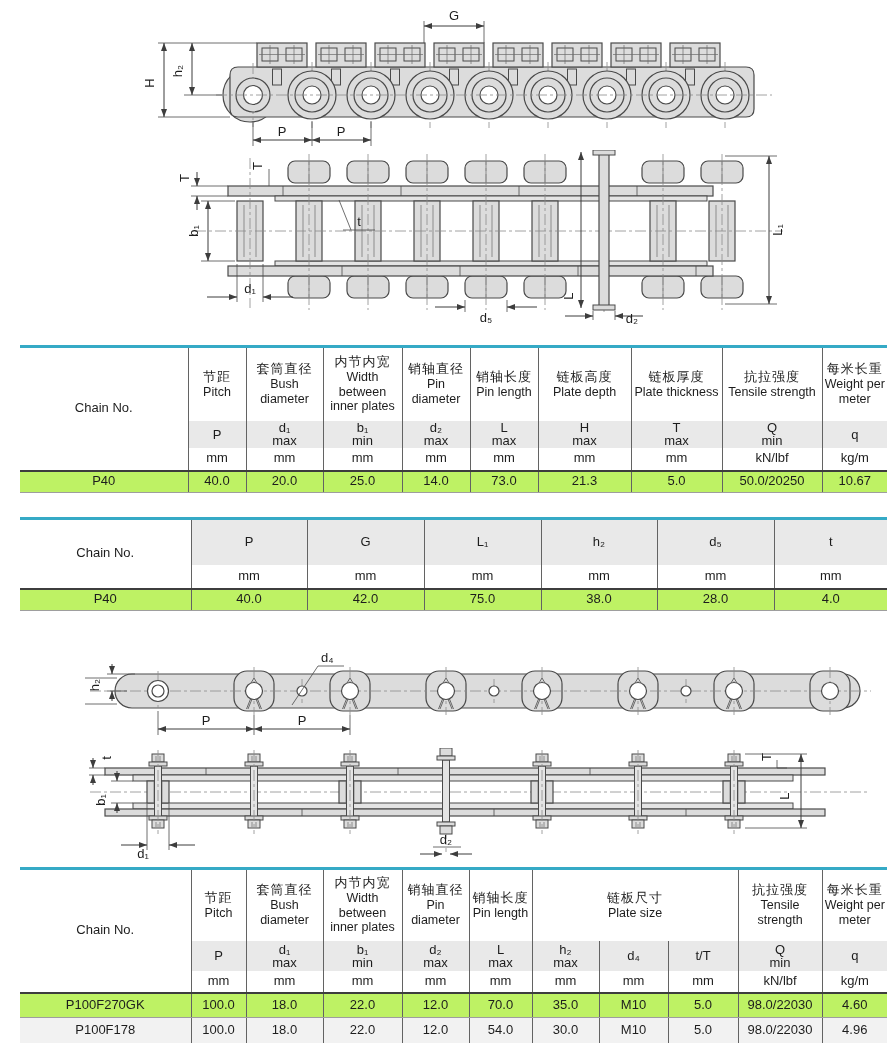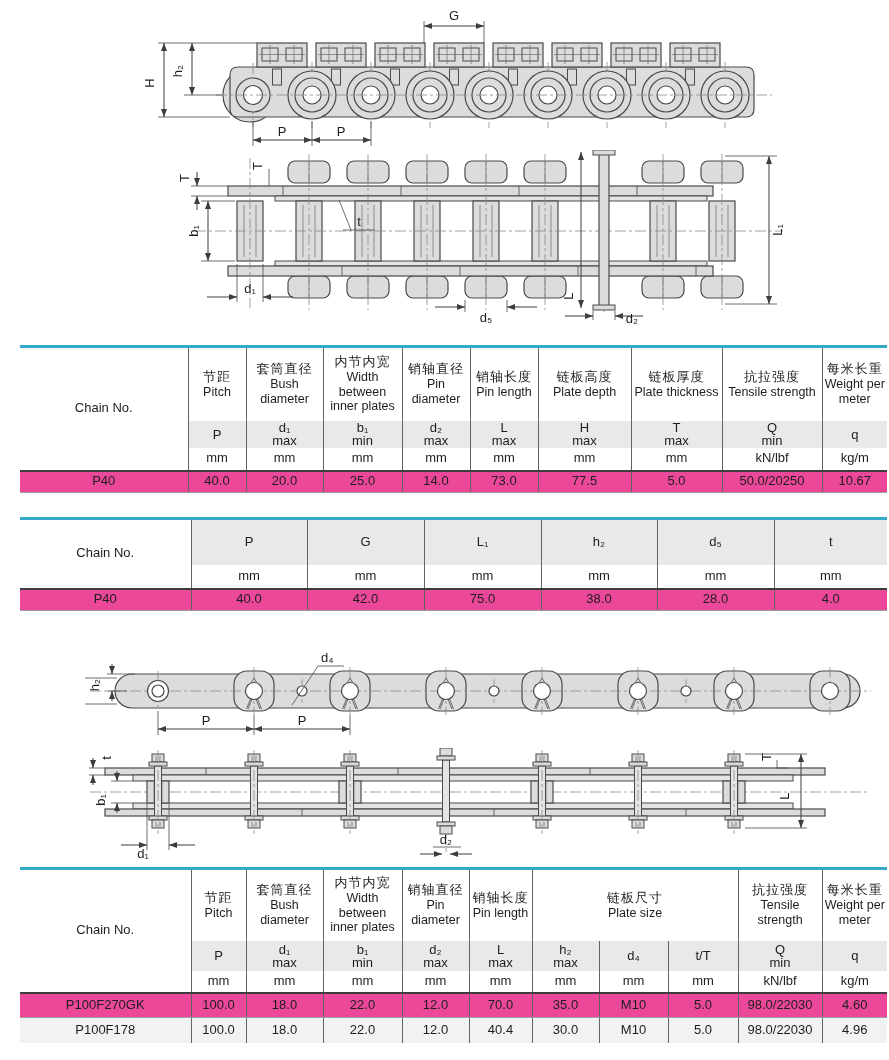--- a/index.html
+++ b/index.html
@@ -18,21 +18,21 @@
   .tl2{stroke:#4a4a4a;stroke-width:0.8;fill:none;}
   .cl{stroke:#8c8c8c;stroke-width:0.8;fill:none;stroke-dasharray:11 3 3 3;}
   .dl{stroke:#3d3d3d;stroke-width:1;fill:none;}
   .tbl{position:absolute;border-collapse:collapse;table-layout:fixed;
        border-top:3px solid #35aac6;text-align:center;font-size:13px;}
   .tbl td{border-left:1px solid #636363;padding:0 2px;vertical-align:middle;line-height:1.15;}
   .tbl td.nl{border-left:none;margin-top:8px;}
   .tbl tr.sym td{background:#e9e9e9;}
   .tbl tr.sym td.nl, .tbl tr.hg td.nl{background:#ffffff;}
   .tbl tr.hg td{background:#e9e9e9;}
-  .tbl tr.data td{border-top:2px solid #3d3d3d;border-bottom:1px solid #9e9e9e;background:#ec4899;}
+  .tbl tr.data td{border-top:2px solid #3d3d3d;border-bottom:1px solid #9e9e9e;background:#bef264;}
   .tbl tr.data2 td{background:#f2f2f2;border-top:none;}
   .zh{font-size:13px;letter-spacing:1px;}
   .en{font-size:12.5px;}
   .s,.q{line-height:1.0;font-size:13px;}
 </style>
 </head>
 <body>
 
 <svg style="left:138px;top:5px;" width="640" height="145" viewBox="0 0 640 145">
   <defs>
@@ -496,21 +496,21 @@
     <td>kN/lbf</td>
     <td>kg/m</td>
   </tr>
   <tr class="data" style="height:22px">
     <td class="nl">P40</td>
     <td>40.0</td>
     <td>20.0</td>
     <td>25.0</td>
     <td>14.0</td>
     <td>73.0</td>
-    <td>77.5</td>
+    <td>21.3</td>
     <td>5.0</td>
     <td>50.0/20250</td>
     <td>10.67</td>
   </tr>
 </tbody>
   </table>
 
 <table class="tbl" style="left:20px;top:517px;width:867px;">
   <colgroup>
     <col style="width:171px">
@@ -667,21 +667,21 @@
     <td>5.0</td>
     <td>98.0/22030</td>
     <td>4.60</td>
   </tr>
   <tr class="data data2" style="height:25px">
     <td class="nl" style="border-bottom: none; border-top: 1px solid rgb(168, 168, 168);">P100F178</td>
     <td style="border-bottom: none; border-top: 1px solid rgb(168, 168, 168);">100.0</td>
     <td style="border-bottom: none; border-top: 1px solid rgb(168, 168, 168);">18.0</td>
     <td style="border-bottom: none; border-top: 1px solid rgb(168, 168, 168);">22.0</td>
     <td style="border-bottom: none; border-top: 1px solid rgb(168, 168, 168);">12.0</td>
-    <td style="border-bottom: none; border-top: 1px solid rgb(168, 168, 168);">40.4</td>
+    <td style="border-bottom: none; border-top: 1px solid rgb(168, 168, 168);">54.0</td>
     <td style="border-bottom: none; border-top: 1px solid rgb(168, 168, 168); margin-left: 12px;">30.0</td>
     <td style="border-bottom: none; border-top: 1px solid rgb(168, 168, 168);">M10</td>
     <td style="border-bottom: none; border-top: 1px solid rgb(168, 168, 168);">5.0</td>
     <td style="border-bottom: none; border-top: 1px solid rgb(168, 168, 168);">98.0/22030</td>
     <td style="border-bottom: none; border-top: 1px solid rgb(168, 168, 168);">4.96</td>
   </tr>
 </tbody>
   </table>
 
 </body></html>

